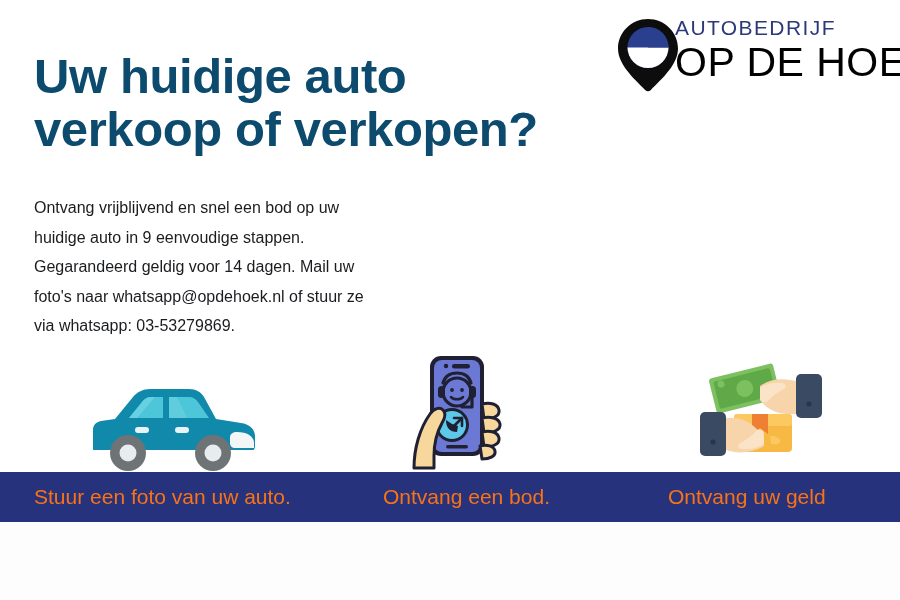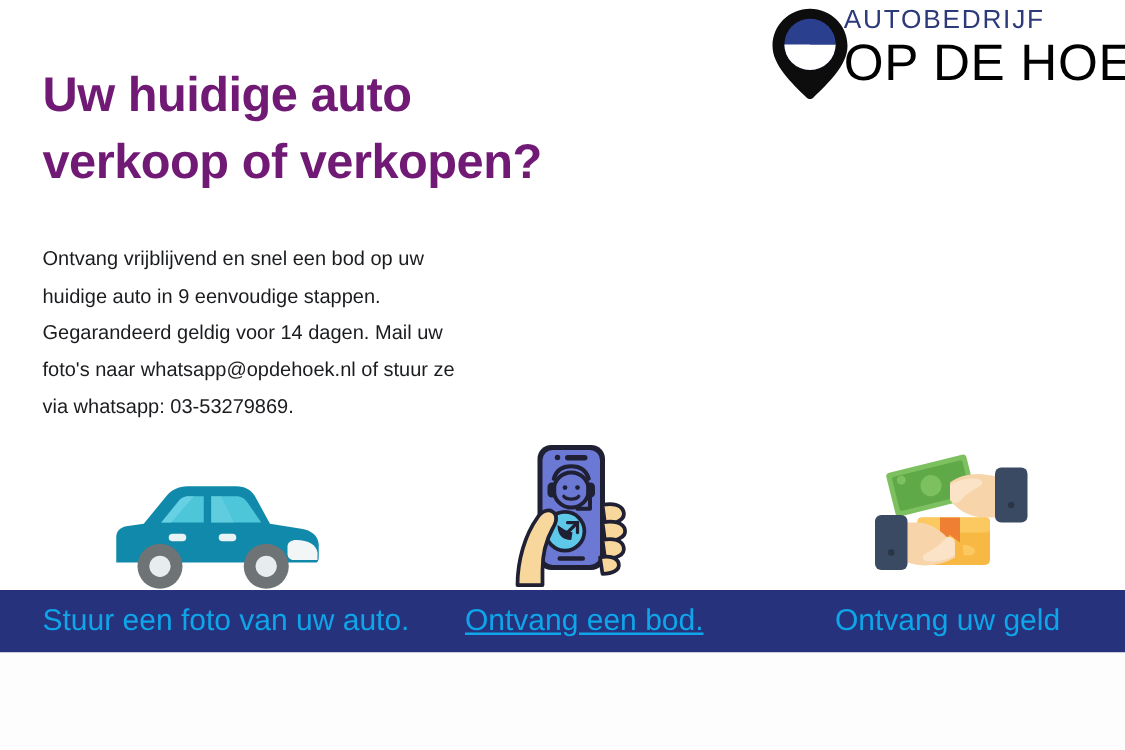--- a/index.html
+++ b/index.html
@@ -20,21 +20,21 @@
     left: 0; top: 0;
     width: 900px;
     height: 600px;
     background: #ffffff;
   }
 
   
   #brand-logo {
     position: absolute;
     left: 617px;
-    top: 4px;
+    top: 16px;
     width: 283px;
     height: 78px;
   }
   #logo-pin {
     position: absolute;
     left: 0;
     top: 2px;
     width: 62px;
     height: 74px;
   }
@@ -64,23 +64,23 @@
   }
 
   
   #headline {
     position: absolute;
     left: 34px;
     top: 50px;
     width: 560px;
   }
   .headline-line {
-    font-size: 39px;
+    font-size: 49px;
     font-weight: 700;
-    color: #701a75;
+    color: #0c4a6e;
     line-height: 53px;
     letter-spacing: -0.4px;
     white-space: nowrap;
   }
 
   
   #body-copy {
     position: absolute;
     left: 34px;
     top: 193px;
@@ -116,27 +116,27 @@
     top: 472px;
     width: 900px;
     height: 50px;
     background: #27327d;
   }
   .step-label {
     position: absolute;
     top: 0;
     height: 50px;
     line-height: 50px;
-    color: #0ea5e9;
-    font-size: 24px;
+    color: #f97316;
+    font-size: 21px;
     font-weight: 400;
     white-space: nowrap;
   }
   #step-label-1 { left: 34px;  }
-  #step-label-2 { left: 372px; text-decoration: underline; }
+  #step-label-2 { left: 383px; }
   #step-label-3 { left: 668px; }
 
   #bottom-fill {
     position: absolute;
     left: 0;
     top: 522px;
     width: 900px;
     height: 78px;
     background: #fdfdfd;
   }

